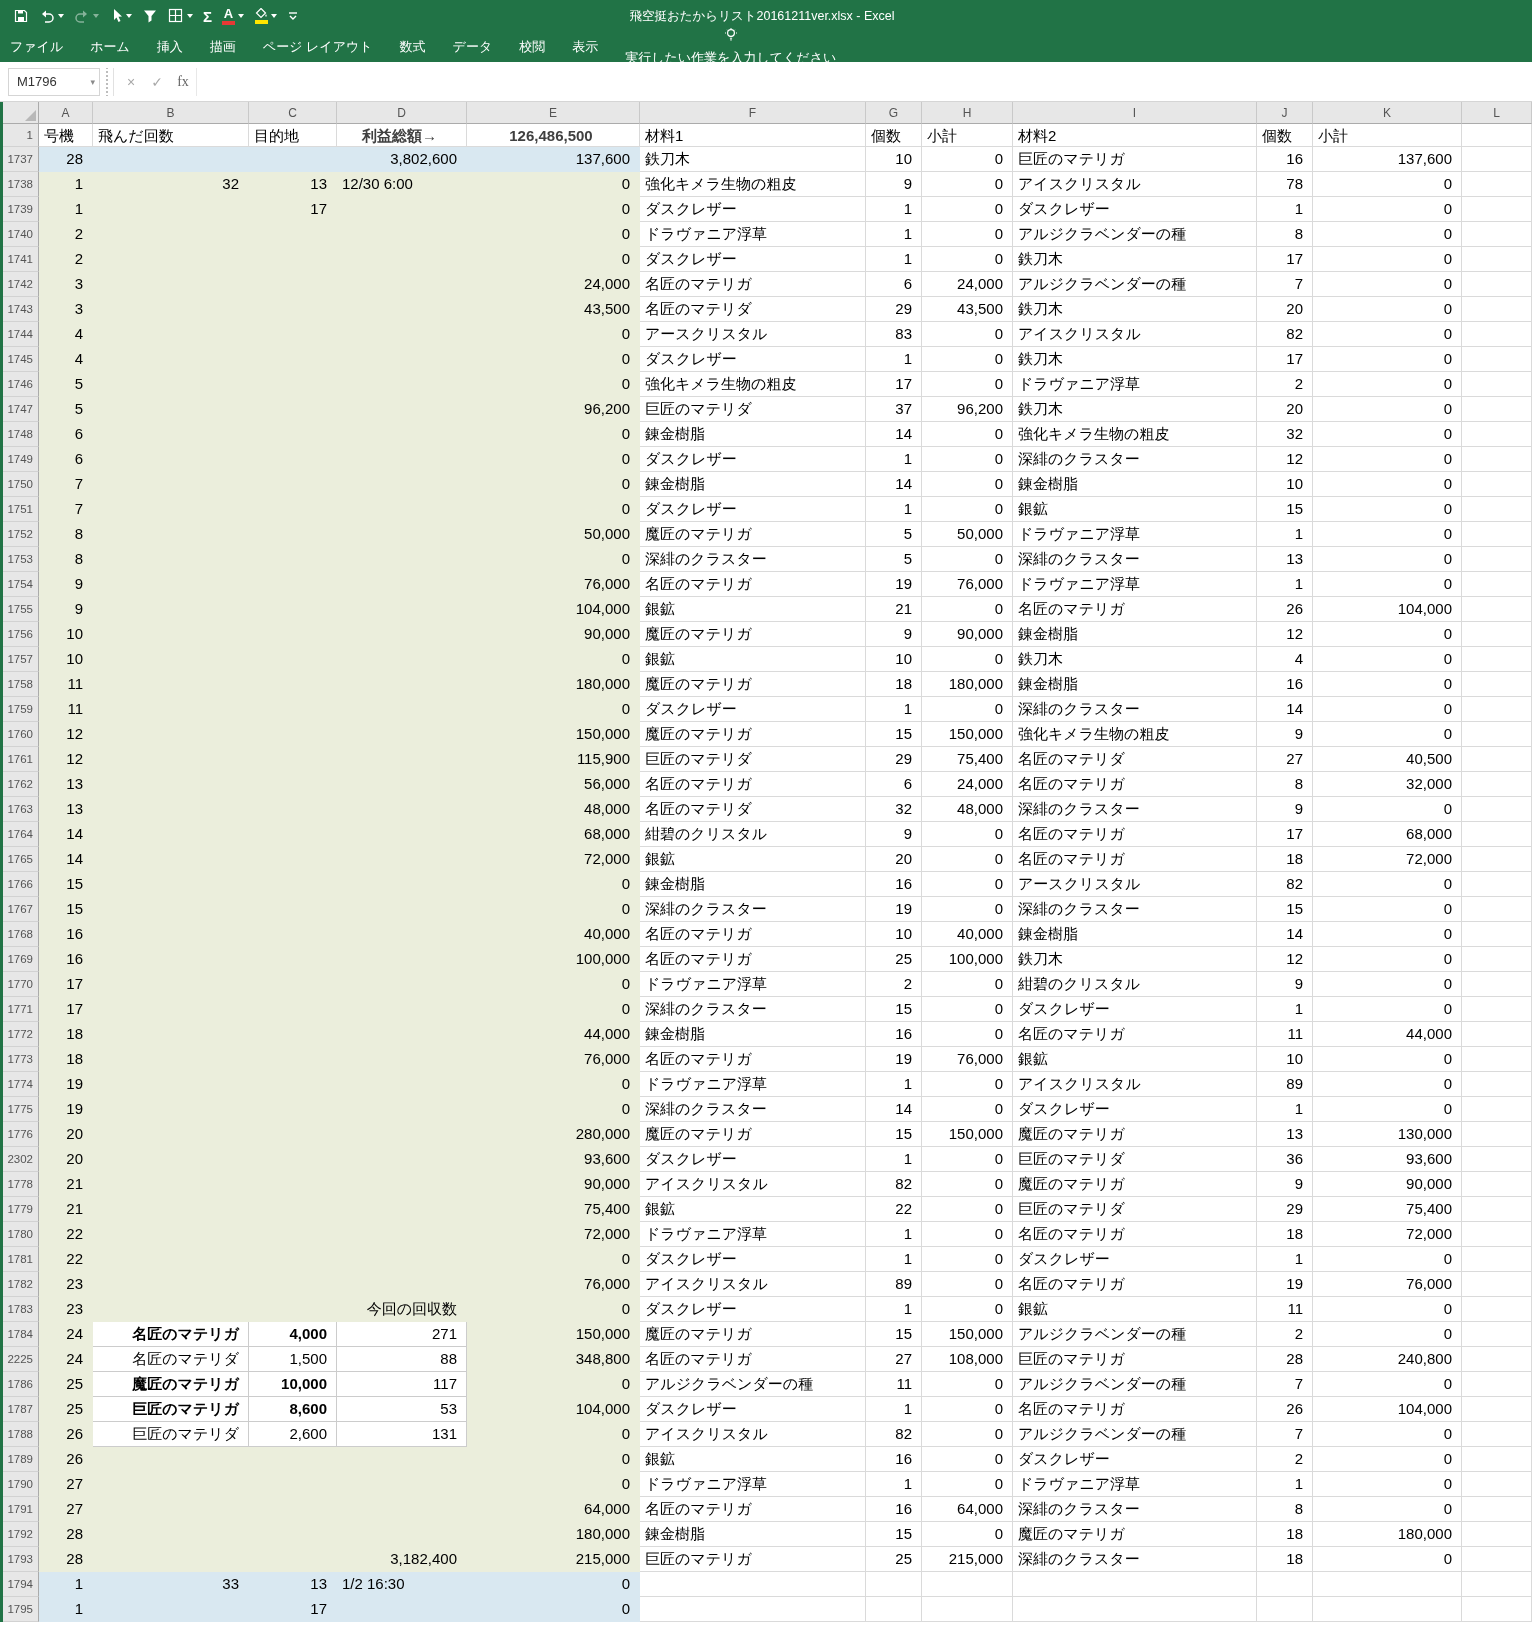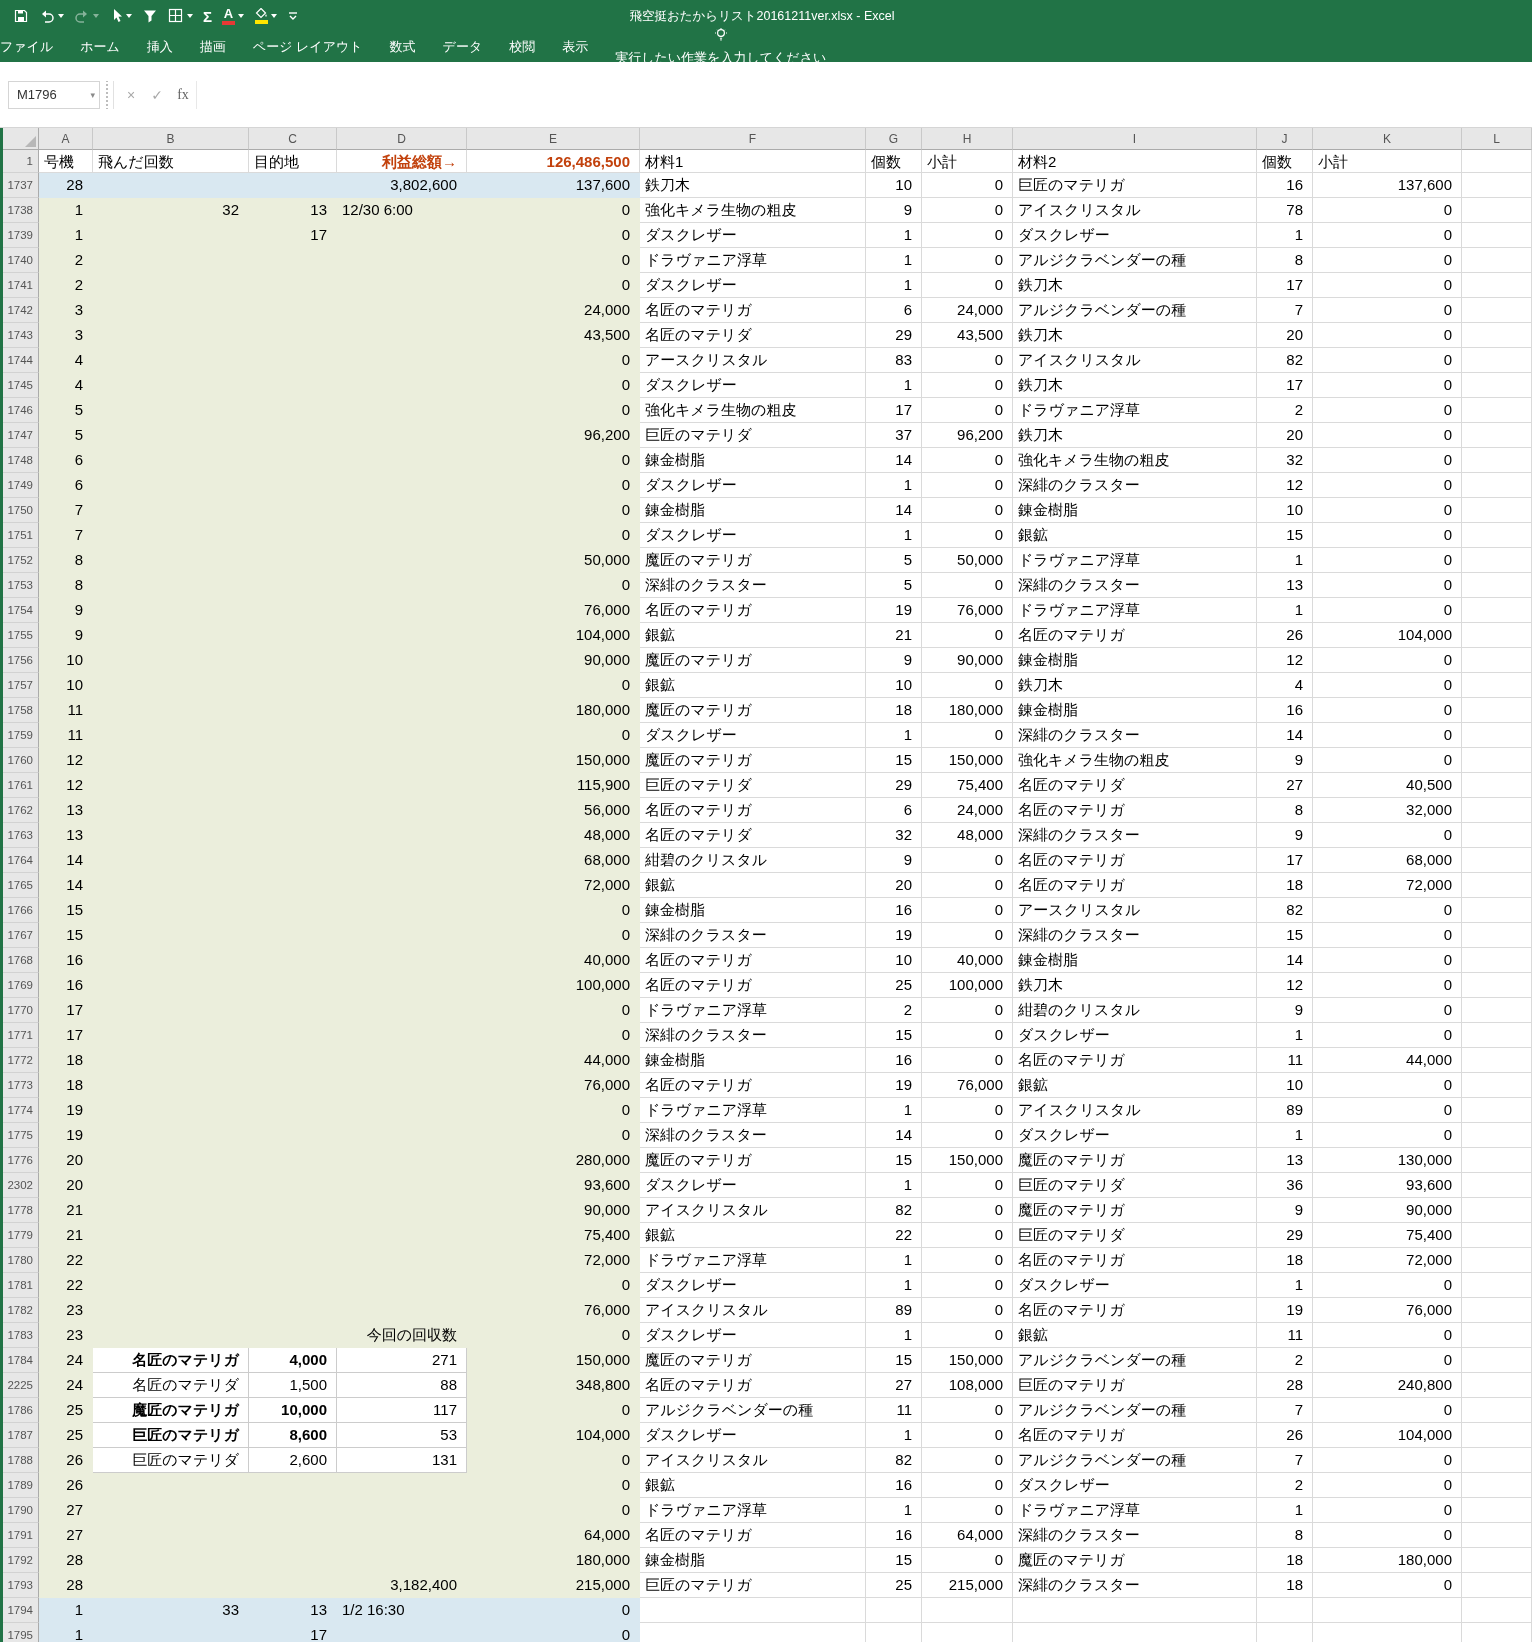--- a/index.html
+++ b/index.html
@@ -15,26 +15,26 @@
   .dd { width:0; height:0; border-left:3px solid transparent; border-right:3px solid transparent;
         border-top:4px solid #fff; margin-left:3px; }
   .dim { opacity:.45; }
   .sigma { color:#fff; font-size:15px; font-weight:bold; line-height:1; }
   .fontA { color:#fff; font-size:13px; font-weight:bold; line-height:1; display:flex; flex-direction:column; align-items:center; }
   .fontA .bar { width:13px; height:4px; background:#E53935; margin-top:1px; }
   .fillI .bar { width:13px; height:4px; background:#FFE600; margin-top:1px; }
   .fillI { display:flex; flex-direction:column; align-items:center; }
   .title { position:absolute; left:0; right:8px; text-align:center; color:#fff; font-size:12.5px; pointer-events:none; }
 
-  .tabs { height:30px; display:flex; align-items:center; padding-left:0; gap:27px; }
+  .tabs { height:30px; display:flex; align-items:center; padding-left:10px; gap:27px; }
   .tab { color:#fff; font-size:13px; cursor:pointer; white-space:nowrap; }
   .tellme { display:flex; align-items:center; gap:6px; color:#fff; font-size:13px; cursor:pointer;flex-direction:column; }
 
   
-  .fbar { height:66px; background:#fff; border-bottom:1px solid #D5D5D5; display:flex; align-items:center; padding:0 0 0 8px; }
+  .fbar { height:40px; background:#fff; border-bottom:1px solid #D5D5D5; display:flex; align-items:center; padding:0 0 0 8px; }
   .namebox { width:92px; height:28px; border:1px solid #D5D5D5; background:#fff; display:flex; align-items:center; font-size:13px; color:#333; padding-left:8px; }
   .namebox .nbv { flex:1; }
   .nb-dd { color:#8a8a8a; font-size:9px; padding-right:4px; }
   .fdots { width:14px; height:28px; border-right:1px solid #E1E1E1; margin-right:4px;
            background:radial-gradient(#BDBDBD 1px, transparent 1.2px); background-size:4px 4px; background-position:5px 6px; background-repeat:repeat-y; }
   .fbtn { background:none; border:none; width:26px; height:26px; font-size:14px; color:#A8A8A8; cursor:pointer; }
   .fbtn.fx { color:#666; font-family:"Liberation Serif","DejaVu Serif",serif; font-size:14px; }
   .finput { flex:1; height:28px; border-left:1px solid #E8E8E8; background:#fff; }
 
   
@@ -54,21 +54,21 @@
 
   .c { background:#fff; border-right:1px solid #DADADA; border-bottom:1px solid #DADADA;
        font-size:15px; color:#000; line-height:23px; white-space:nowrap; overflow:hidden; padding:0 5px; }
   .grow .c { line-height:24px; }
   .ar { text-align:right; padding-right:9px; }
   .al { text-align:left; padding-left:5px; }
   .c.g { background:#EBEEDC; border-color:#EBEEDC; }
   .c.b { background:#D9E8F1; border-color:#D9E8F1; }
   .c.mini { background:#fff; border-color:#CCCCCC; }
   .c.bold { font-weight:bold; }
-  .c.red { color:#c2410c; font-weight:bold; }
+  .c.red { color:#404040; font-weight:bold;text-align:center; }
 </style>
 </head>
 <body>
 
 <div class="chrome">
   <div class="titlebar">
     <div class="title">飛空挺おたからリスト20161211ver.xlsx  -  Excel</div>
     <div class="qat">
       <div class="qbtn">
         <svg width="16" height="16" viewBox="0 0 16 16">

